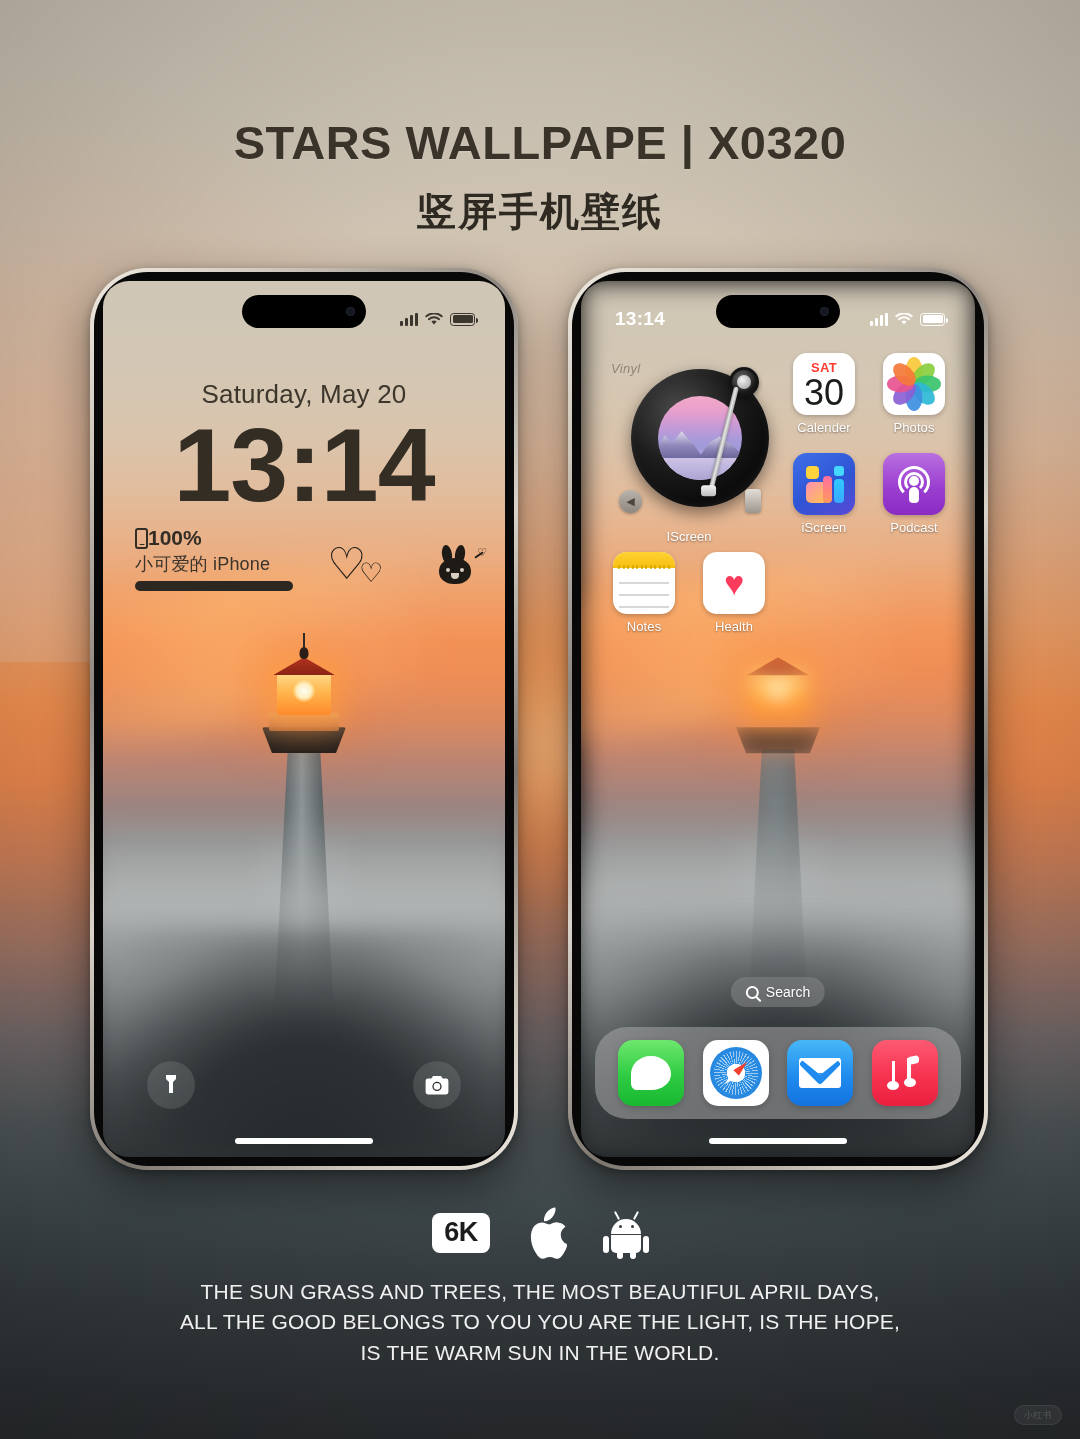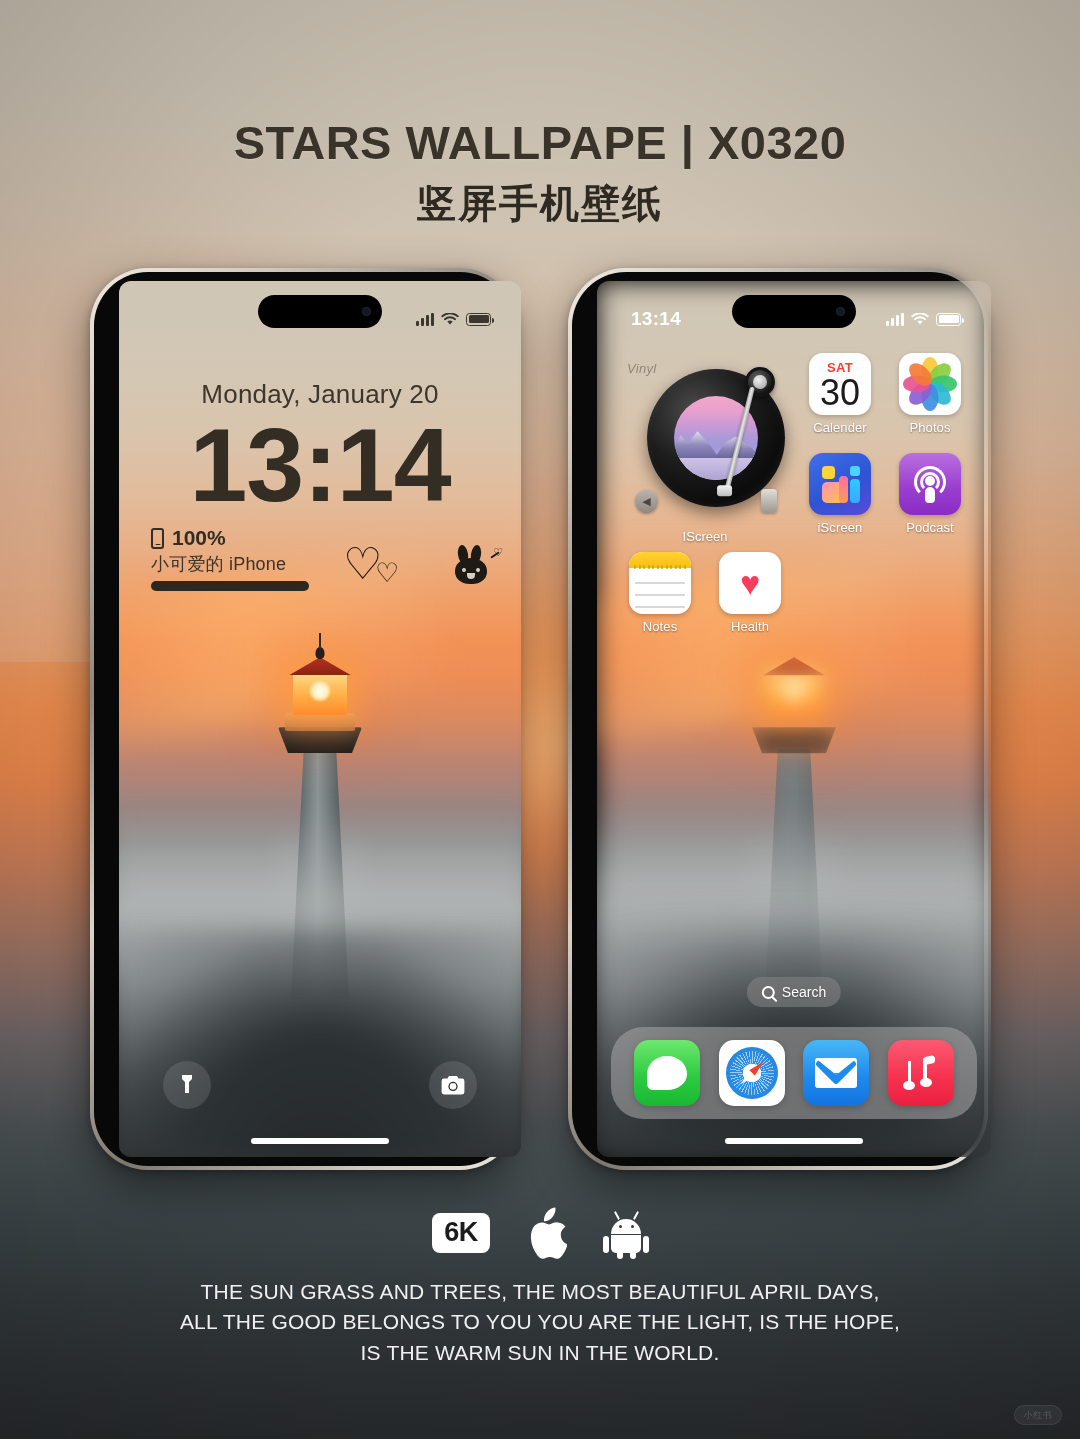--- a/index.html
+++ b/index.html
@@ -49,45 +49,44 @@
   }
 
   
   #header { position:absolute; top:118px; left:0; width:100%; text-align:center; }
   #title {
     font-size:47px; font-weight:700; letter-spacing:.5px;
     color:#3a3329; line-height:1.08;
     text-shadow:0 1px 2px rgba(255,255,255,.18);
   }
   #subtitle {
-    margin-top:8px;
+    margin-top:16px;
     font-size:39px; font-weight:700; letter-spacing:2px;
     color:#2e2a22;
   }
 
   
   .phone {
     position:absolute;
     border-radius:58px;
     background:linear-gradient(135deg,#efeae2 0%,#cfc7bb 14%,#8e8780 32%,#d9d3c9 50%,#7d766f 70%,#cfc8bd 88%,#ebe6de 100%);
     padding:4px;
     box-shadow:0 18px 46px rgba(0,0,0,.42), 0 3px 10px rgba(0,0,0,.3);
   }
   .phone-bezel {
     width:100%; height:100%;
     border-radius:54px;
     background:#080808;
     padding:9px;
   }
   .screen {
     width:100%; height:100%;
-    border-radius:12px;
+    border-radius:26px;
     overflow:hidden;
     position:relative;
-    margin-left:16px;
   }
 
   #phone-lock { left:90px; top:268px; width:428px; height:902px; }
   #phone-home { left:568px; top:268px; width:420px; height:902px; }
 
   
   .wall { position:absolute; inset:0; overflow:hidden; }
   .wall-sky {
     position:absolute; inset:0;
     background:linear-gradient(180deg,
@@ -222,21 +221,21 @@
   }
   .lock-clock {
     position:absolute; top:128px; left:0; right:0; text-align:center;
     font-size:104px; font-weight:700; color:#332d24; letter-spacing:-1px; line-height:1.08;
   }
   .lock-widgets {
     position:absolute; top:245px; left:32px; right:28px;
     display:flex; align-items:flex-start;
   }
   .batt-widget { width:168px; }
-  .batt-top { display:flex; align-items:center; gap:8px; }
+  .batt-top { display:flex; align-items:center; }
   .batt-phone-ico {
     width:13px; height:21px; border-radius:3px; border:2px solid #332d25; position:relative;
   }
   .batt-phone-ico::after { content:""; position:absolute; left:50%; transform:translateX(-50%); bottom:1.5px; width:5px; height:1.5px; background:#332d25; border-radius:1px; }
   .batt-pct { font-size:21px; font-weight:600; color:#332d25; }
   .batt-name { margin-top:2px; font-size:18px; color:#3a342b; letter-spacing:.2px; }
   .batt-bar { margin-top:5px; width:158px; height:10px; border-radius:5px; background:#2c2721; }
   .stickers { margin-left:auto; display:flex; align-items:center; gap:50px; padding-top:20px; }
   .heart-pair { position:relative; width:56px; height:44px; }
   .heart {
@@ -553,21 +552,21 @@
             <path d="M9 11.6 L6.4 8.6 a4 4 0 0 1 5.2 0 Z" fill="currentColor"></path>
             <path d="M3.9 6.2 a7.6 7.6 0 0 1 10.2 0" stroke="currentColor" stroke-width="1.9" fill="none" stroke-linecap="round"></path>
             <path d="M1.3 3.3 a11.5 11.5 0 0 1 15.4 0" stroke="currentColor" stroke-width="1.9" fill="none" stroke-linecap="round"></path>
           </svg>
           <div class="sb-batt">
               <i></i>
             </div>
         </div>
       </div>
 
-      <div class="lock-date">Monday, January 20</div>
+      <div class="lock-date">Saturday, May 20</div>
       <div class="lock-clock">13:14</div>
 
       <div class="lock-widgets">
         <div class="batt-widget">
           <div class="batt-top">
             <div class="batt-phone-ico"></div>
             <div class="batt-pct">100%</div>
           </div>
           <div class="batt-name">小可爱的 iPhone</div>
           <div class="batt-bar"></div>

